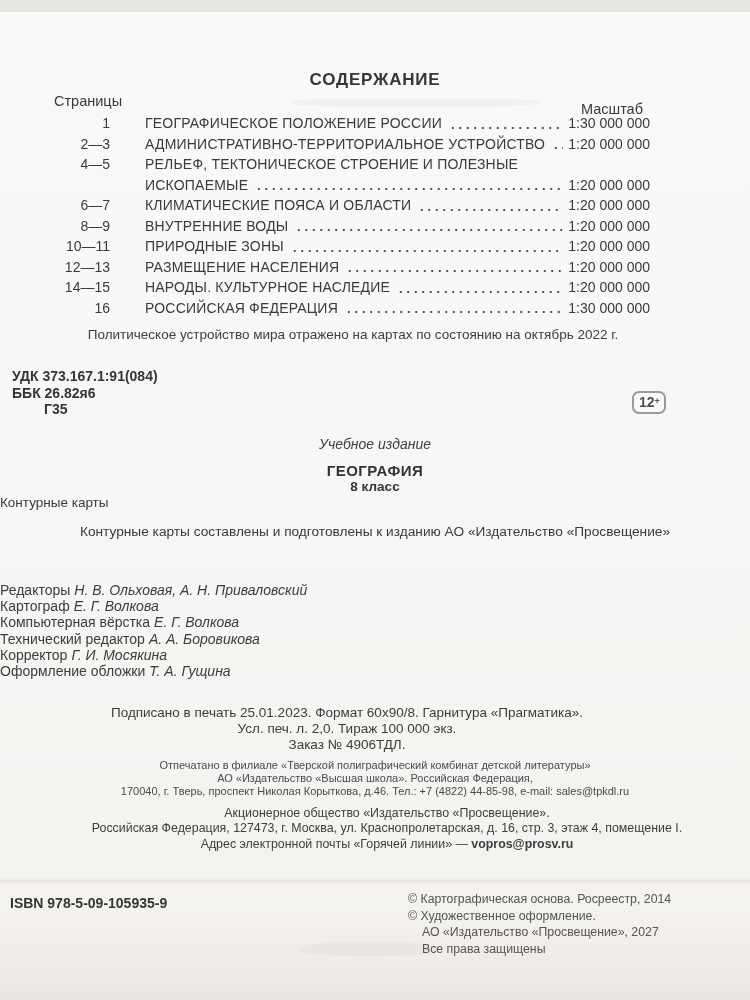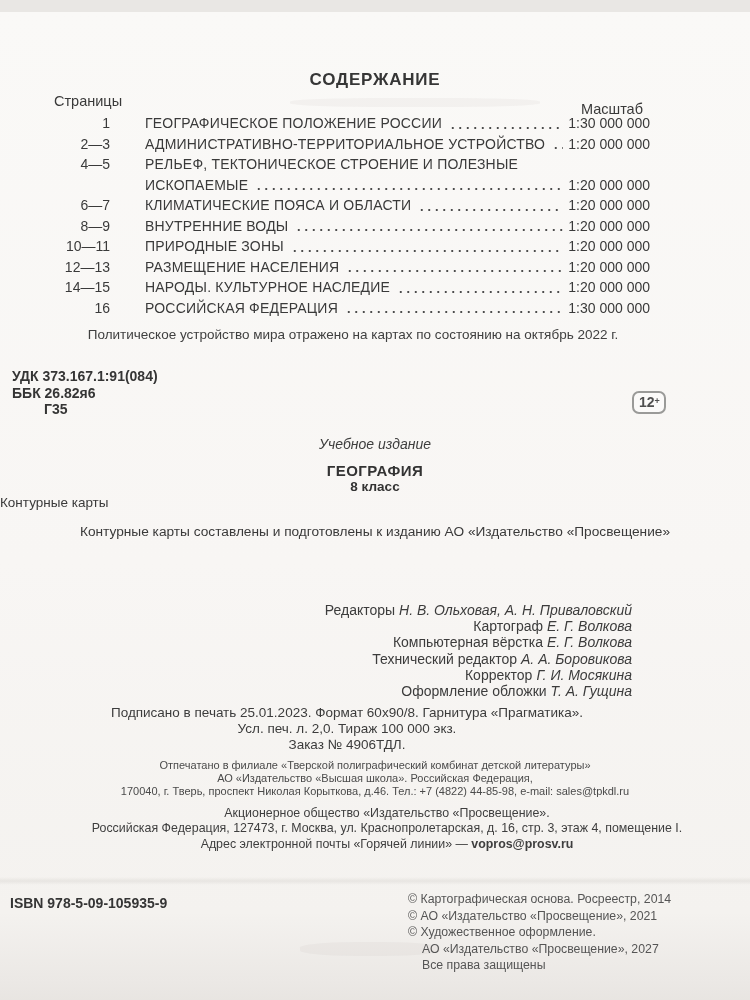--- a/index.html
+++ b/index.html
@@ -40,21 +40,21 @@
   .age-badge .plus{font-size:9px;vertical-align:3px;}
 
   
   .edition-kind{position:absolute;top:424px;left:0;width:750px;text-align:center;font-size:14px;font-style:italic;color:#3e3e3e;}
   .edition-title{position:absolute;top:450px;left:0;width:750px;text-align:center;font-size:15px;font-weight:bold;letter-spacing:0.5px;color:#333;}
   .edition-grade{position:absolute;top:467px;left:0;width:750px;text-align:center;font-size:13.5px;font-weight:bold;color:#333;}
   .edition-subtitle{position:absolute;top:483px;left:0;width:750px;text-align:left;font-size:13.5px;}
   .prepared{position:absolute;top:512px;left:0;width:750px;text-align:center;font-size:13.7px;}
 
   
-  .credits{position:absolute;top:590px;left:0;width:632px;text-align:right;font-size:14px;line-height:16.2px;color:#3c3c3c;}
+  .credits{position:absolute;top:570px;left:0;width:632px;text-align:left;font-size:14px;line-height:16.2px;color:#3c3c3c;}
   .credit-line .nm{font-style:italic;}
   .credit-line .role{margin-right:4px;}
 
   
   .print-info{position:absolute;top:693px;left:0;width:694px;text-align:center;font-size:13.5px;line-height:16px;color:#3c3c3c;}
   .printer{position:absolute;top:747px;left:0;width:750px;text-align:center;font-size:11px;line-height:13px;color:#4a4a4a;}
   .publisher{position:absolute;top:794px;left:12px;width:750px;text-align:center;font-size:12.4px;line-height:15.4px;color:#3e3e3e;}
   .publisher .email{font-weight:bold;}
 
   
@@ -237,21 +237,20 @@
     <div>Российская Федерация, 127473, г. Москва, ул. Краснопролетарская, д. 16, стр. 3, этаж 4, помещение I.</div>
     <div><span>Адрес электронной почты «Горячей линии» — </span><span class="email">vopros@prosv.ru</span></div>
   </div>
 
   <div class="isbn">ISBN 978-5-09-105935-9</div>
 
   <div class="copyright">
 
       <div class="copyright-line">© Картографическая основа. Росреестр, 2014</div>
 
-      <div class="copyright-line">© АО «Издательство «Просвещение», 2021</div>
 
       <div class="copyright-line">© Художественное оформление.</div>
 
       <div class="copyright-line indent">АО «Издательство «Просвещение», 2027</div>
 
       <div class="copyright-line indent">Все права защищены</div>
     </div>
 
 </div>
 

